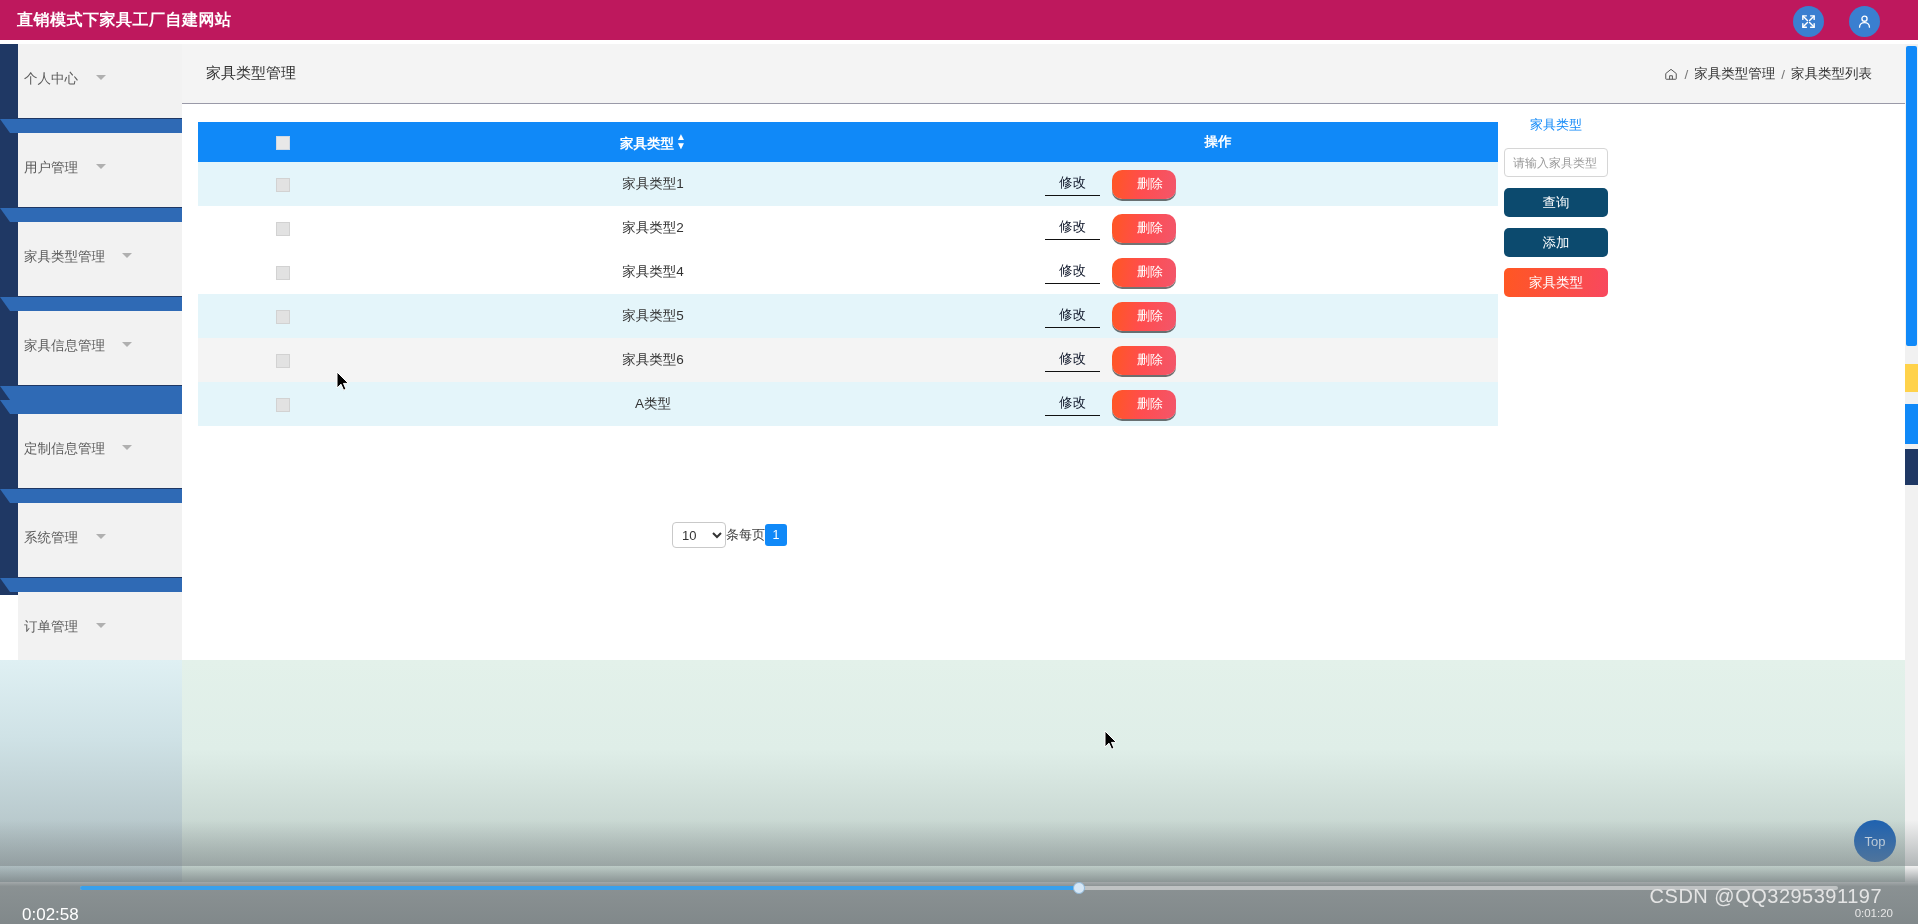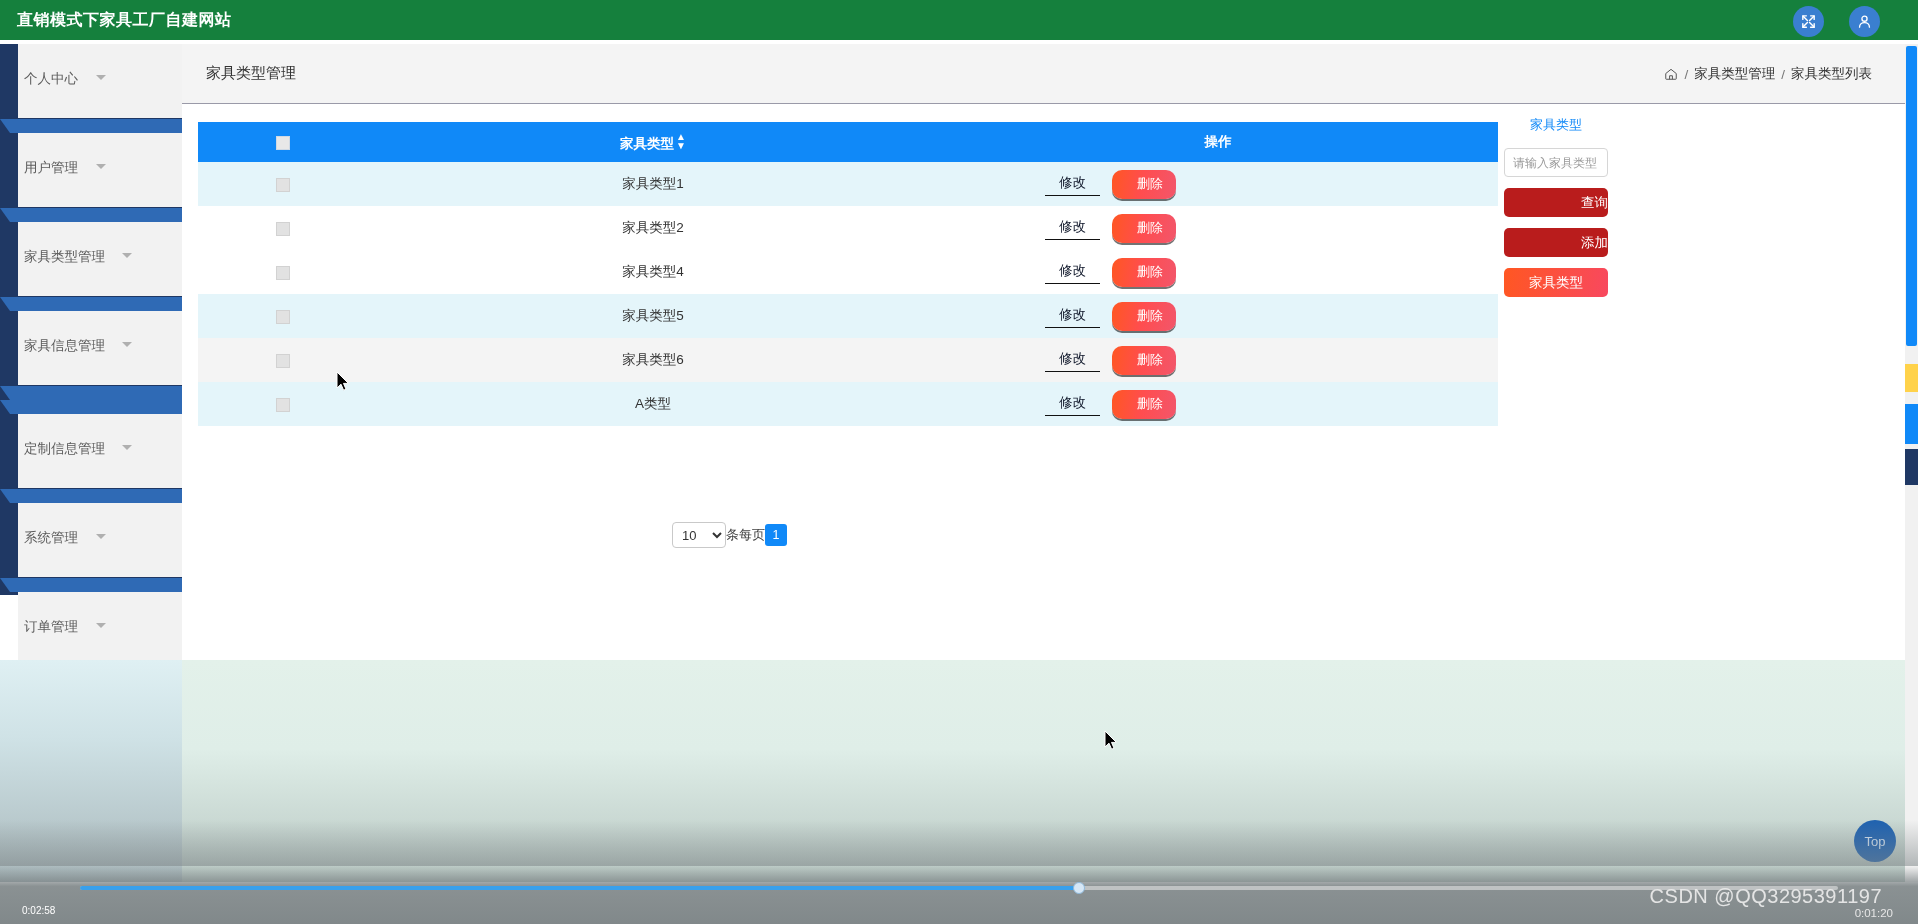--- a/index.html
+++ b/index.html
@@ -13,21 +13,21 @@
 
   
   #video-frame {
     position: absolute; left: 0; top: 0; width: 1918px; height: 924px;
     background: #ffffff; overflow: hidden;
   }
 
   
   #topbar {
     position: absolute; left: 0; top: 0; width: 1918px; height: 40px;
-    background: #15803d; color: #fff; padding-left: 32px;
+    background: #be185d; color: #fff; padding-left: 32px;
   }
   #topbar .title {
     position: absolute; left: 17px; top: 10px;
     font-size: 16px; font-weight: bold; letter-spacing: .5px; color:#fff;
   }
   .circle-btn {
     position: absolute; top: 6px; width: 31px; height: 31px; border-radius: 50%;
     background: #3a7fd0; display: flex; align-items: center; justify-content: center;
     cursor: pointer;
   }
@@ -166,21 +166,21 @@
     width: 104px; height: 29px; border: 1px solid #d6d6d6; border-radius: 4px;
     font-size: 12px; color: #888; padding: 0 8px; background: #fff;
     font-family: "Liberation Sans", sans-serif; display: block; margin: 0 auto 11px auto;
   }
   #sp-input::placeholder { color: #9a9a9a; }
   .sp-btn {
     display: block; width: 104px; height: 29px; margin: 0 auto 11px auto;
     border: none; border-radius: 5px; color: #fff; font-size: 13.5px; cursor: pointer;
     font-family: "Liberation Sans", sans-serif;
   }
-  .sp-btn.blue { background: #b91c1c; text-align: right; }
+  .sp-btn.blue { background: #0c4a6e; }
   .sp-btn.red  { background: linear-gradient(100deg,#ff5722 0%, #f8485f 100%); }
 
   
   #teal-band {
     position: absolute; left: 182px; top: 616px; width: 1736px; height: 222px;
     background: linear-gradient(180deg, #e3f1ea 0%, #dfeee8 40%, #b8c7c2 100%);
   }
   #sidebar-foot {
     position: absolute; left: 0; top: 616px; width: 182px; height: 222px;
     background: linear-gradient(180deg, #dff0f3 0%, #cfe2e6 35%, #a9b8bb 100%);
@@ -226,21 +226,21 @@
   }
   #progress-fill {
     position: absolute; left: 0; top: 0; height: 4px; width: 1000px;
     background: #39a0ec; border-radius: 2px;
   }
   #progress-knob {
     position: absolute; left: 993px; top: -4px; width: 12px; height: 12px;
     border-radius: 50%; background: #d6e7f6; border: 1px solid #8fb9db; cursor: pointer;
   }
   #time-current {
-    position: absolute; left: 22px; top: 39px; color: #fff; font-size: 10px;
+    position: absolute; left: 22px; top: 39px; color: #fff; font-size: 17px;
   }
   #time-total {
     position: absolute; right: 25px; top: 41px; color: #e6e6e6; font-size: 11.5px;
   }
   #csdn-watermark {
     position: absolute; right: 36px; bottom: 16px;
     font-size: 20px; color: rgba(236,236,236,.92); letter-spacing: .5px;
   }
 </style>
 </head>

